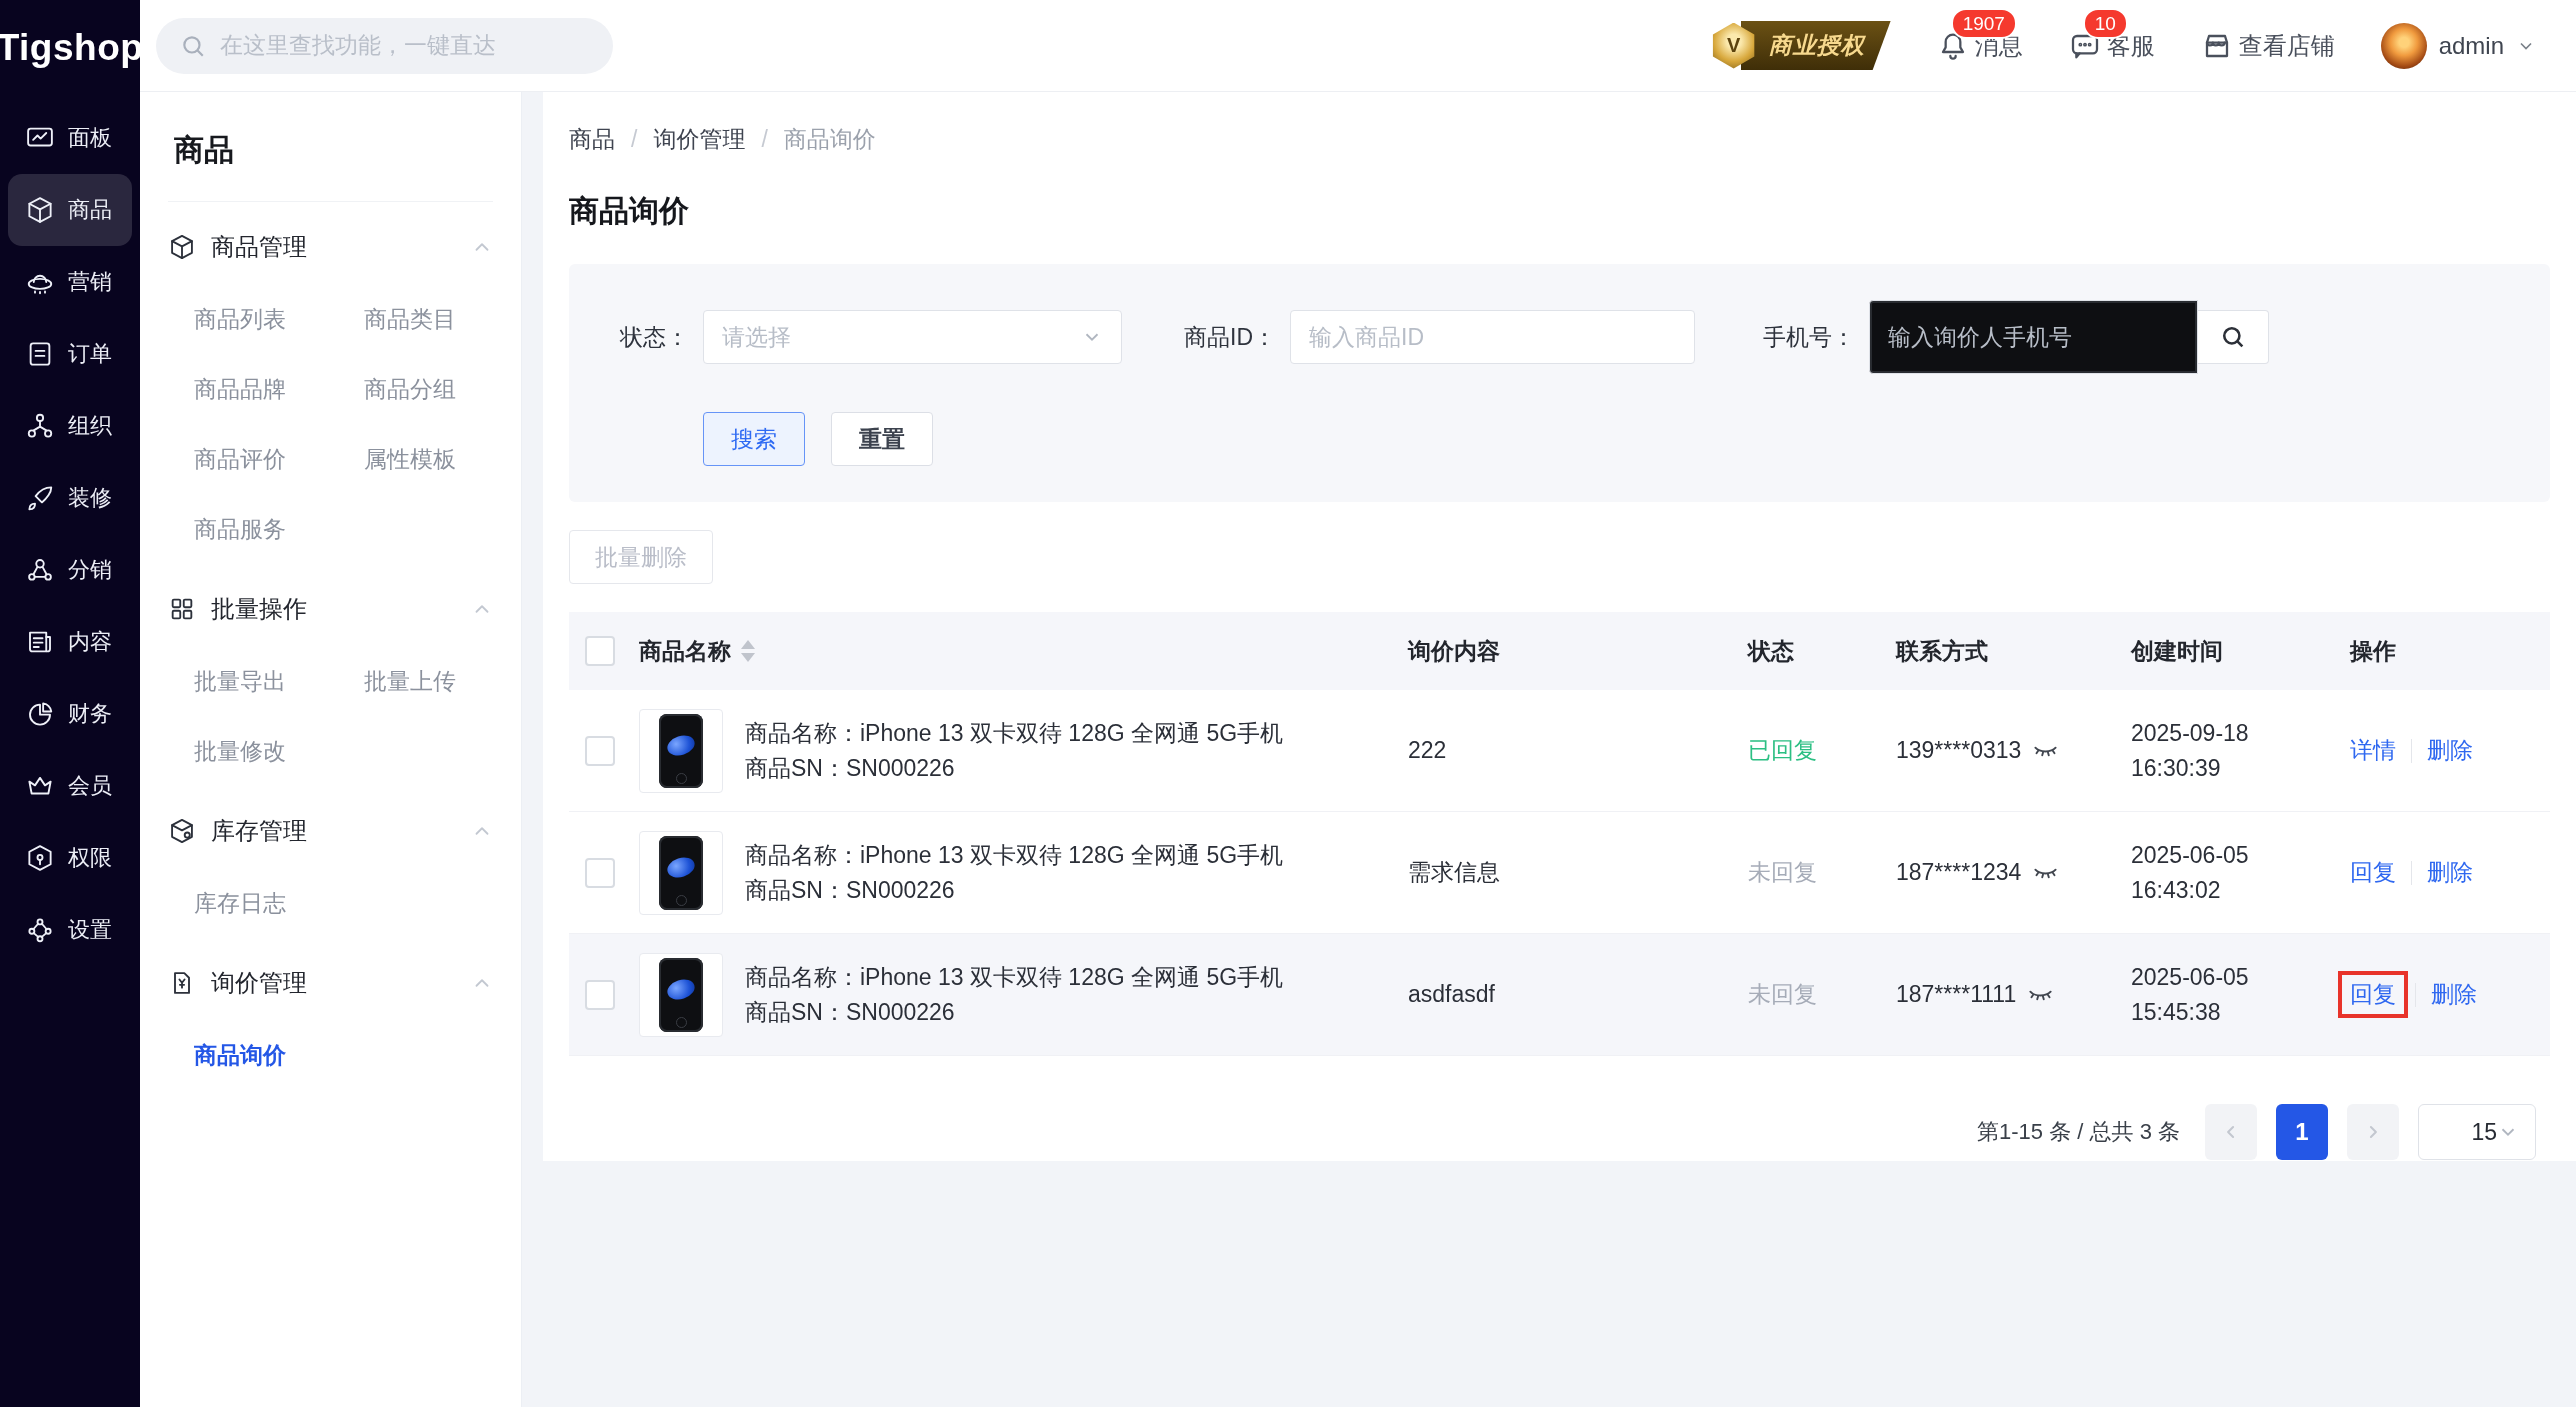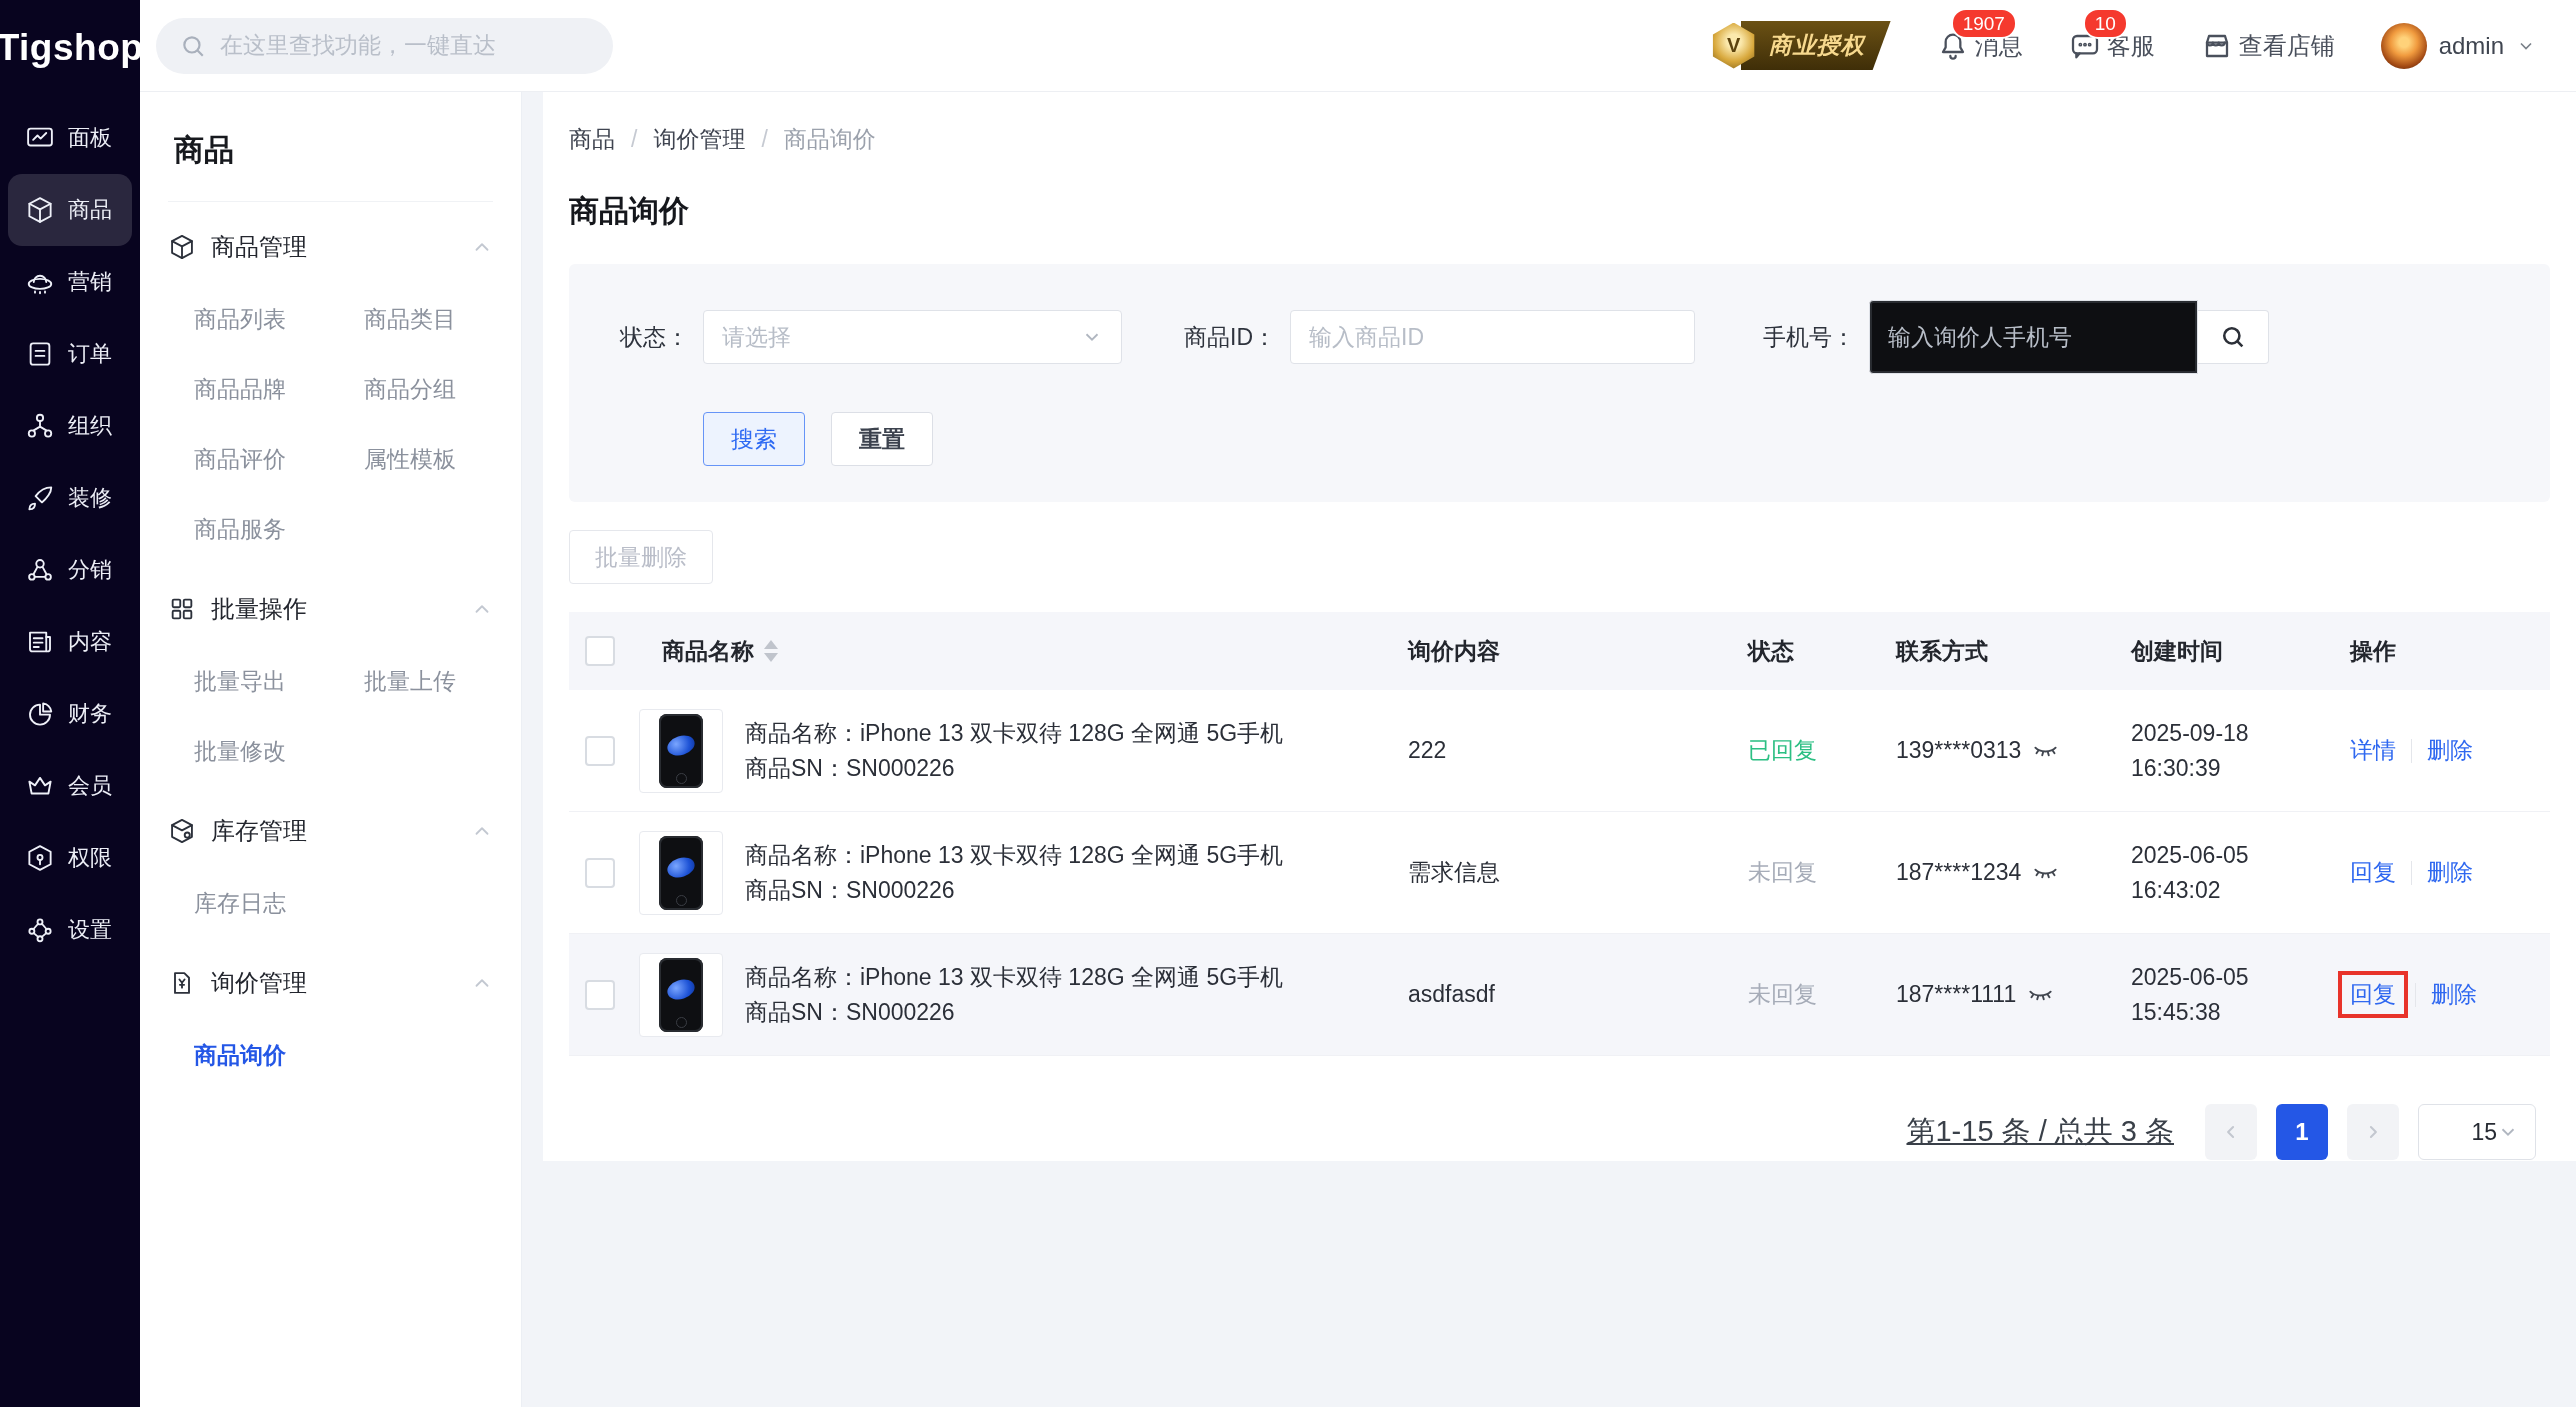--- a/index.html
+++ b/index.html
@@ -72,21 +72,21 @@
   .btn-reset { background:#fff; border:1px solid #dcdfe6; color:#3c424e;font-weight:bold; }
 
   .batch-btn { margin-top:28px; display:inline-flex; align-items:center; height:54px; padding:0 25px; border:1px solid #e5e7ec; border-radius:4px; color:#b9bdc8; font-size:23px; background:#fff; cursor:not-allowed; }
 
   .table { margin-top:28px; }
   .trow { display:grid; grid-template-columns:70px 1fr 340px 148px 235px 219px 200px; align-items:center; }
   .thead { background:#f5f6fa; height:78px; font-size:23px; font-weight:700; color:#23262d; }
   .tbody-row { height:122px; border-bottom:1px solid #f0f1f5; }
   .tbody-row.hl { background:#f5f6fa; }
   .checkbox { width:30px; height:30px; border:2px solid #d8dce2; border-radius:4px; background:#fff; margin-left:16px; cursor:pointer; }
-  .th-name { display:flex; align-items:center; gap:10px;margin-left:23px; }
+  .th-name { display:flex; align-items:center; gap:10px; }
   .sort { display:flex; flex-direction:column; gap:4px; cursor:pointer; }
   .sort i { width:0; height:0; border-left:7px solid transparent; border-right:7px solid transparent; display:block; }
   .sort .up { border-bottom:9px solid #c0c4cc; }
   .sort .dn { border-top:9px solid #c0c4cc; }
   .prod-cell { display:flex; align-items:center; gap:22px; }
   .thumb { width:84px; height:84px; border:1px solid #e8eaef; border-radius:4px; background:#fff; display:flex; align-items:center; justify-content:center; flex:none; }
   .phone { width:44px; height:74px; background:#0e0f12; border-radius:8px; box-shadow:inset 0 0 0 2px #292c31; position:relative; }
   .phone::before { content:''; position:absolute; left:8px; top:22px; width:28px; height:19px; border-radius:50%; background:radial-gradient(circle at 35% 35%, #7aa6ff, #1e53d6 60%, #0b2f90); transform:rotate(-18deg); }
   .phone::after { content:''; position:absolute; left:17px; bottom:4px; width:9px; height:9px; border-radius:50%; border:1px solid #3a3d44; }
   .prod-lines { font-size:23px; color:#2b2f38; line-height:35px; }
@@ -96,21 +96,21 @@
   .contact { display:flex; align-items:center; gap:11px; font-size:23px; color:#2b2f38; }
   .contact svg { width:27px; height:27px; stroke:#41464f; stroke-width:1.7; fill:none; stroke-linecap:round; cursor:pointer; }
   .dt { font-size:23px; color:#2b2f38; line-height:35px; }
   .actions { display:flex; align-items:center; font-size:23px; }
   .alink { color:#2f68f0; cursor:pointer; white-space:nowrap; }
   .adiv { width:1px; height:24px; background:#e4e6eb; margin:0 15px; }
   .annot { display:inline-flex; border:4px solid #e8332a; padding:4px 8px; margin:-8px 0 -8px -12px; }
   .annot + .adiv { margin-left:7px; }
 
   .pagination { display:flex; align-items:center; justify-content:flex-end; gap:19px; margin-top:48px; padding-right:14px; }
-  .pg-summary { font-size:29px; color:#3a4049; margin-right:12px;text-decoration:underline; }
+  .pg-summary { font-size:22px; color:#3a4049; margin-right:6px; }
   .pg-btn { width:52px; height:56px; border-radius:6px; background:#f2f3f6; display:flex; align-items:center; justify-content:center; cursor:pointer; }
   .pg-btn svg { width:20px; height:20px; stroke:#c3c7cf; stroke-width:2.4; fill:none; stroke-linecap:round; stroke-linejoin:round; }
   .pg-cur { width:52px; height:56px; border-radius:6px; background:#2457e6; color:#fff; font-size:24px; font-weight:700; display:flex; align-items:center; justify-content:center; cursor:pointer; }
   .pg-size { width:118px; height:56px; border:1px solid #dfe2e8; border-radius:6px; background:#fff; display:flex; align-items:center; justify-content:flex-end; padding:0 16px 0 22px; font-size:23px; color:#272b33; cursor:pointer; }
   .pg-size svg { width:22px; height:22px; stroke:#b0b6c0; stroke-width:2; fill:none; }
 </style>
 </head>
 <body>
 
 <div class="psidebar">

